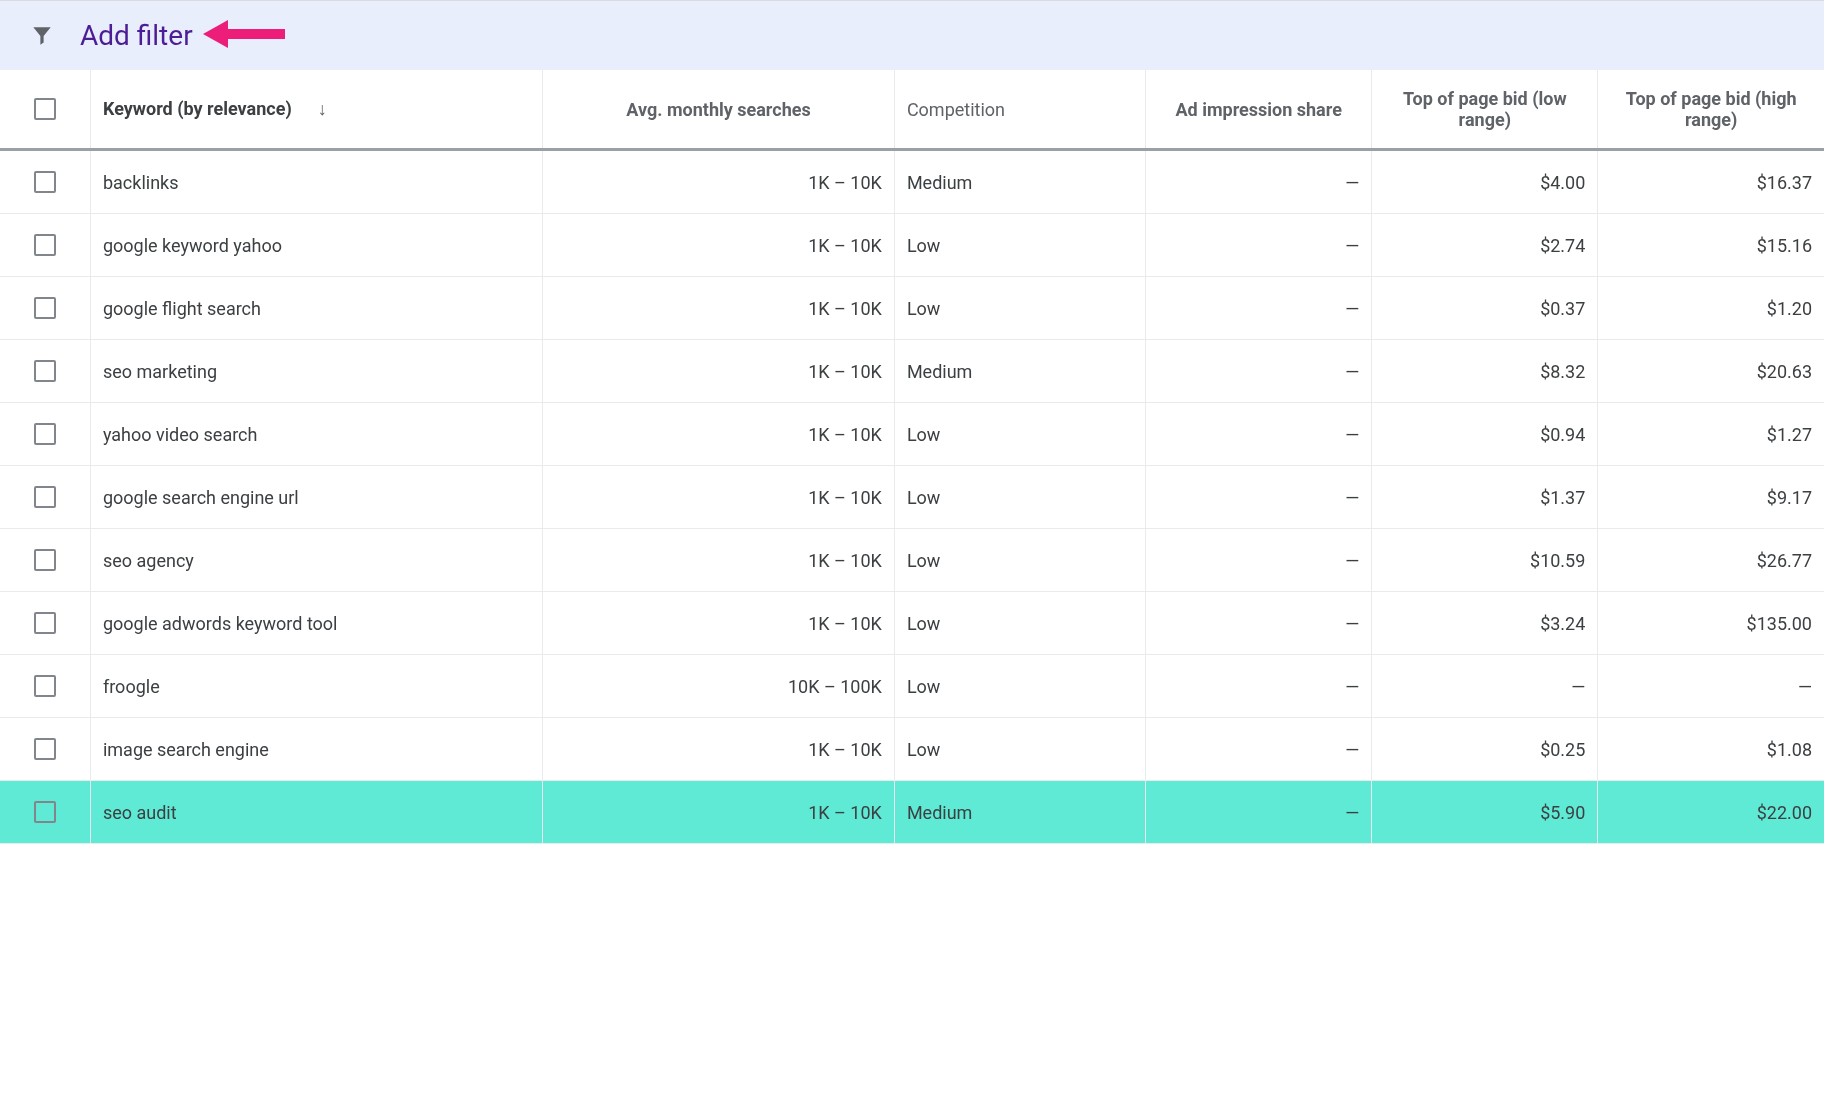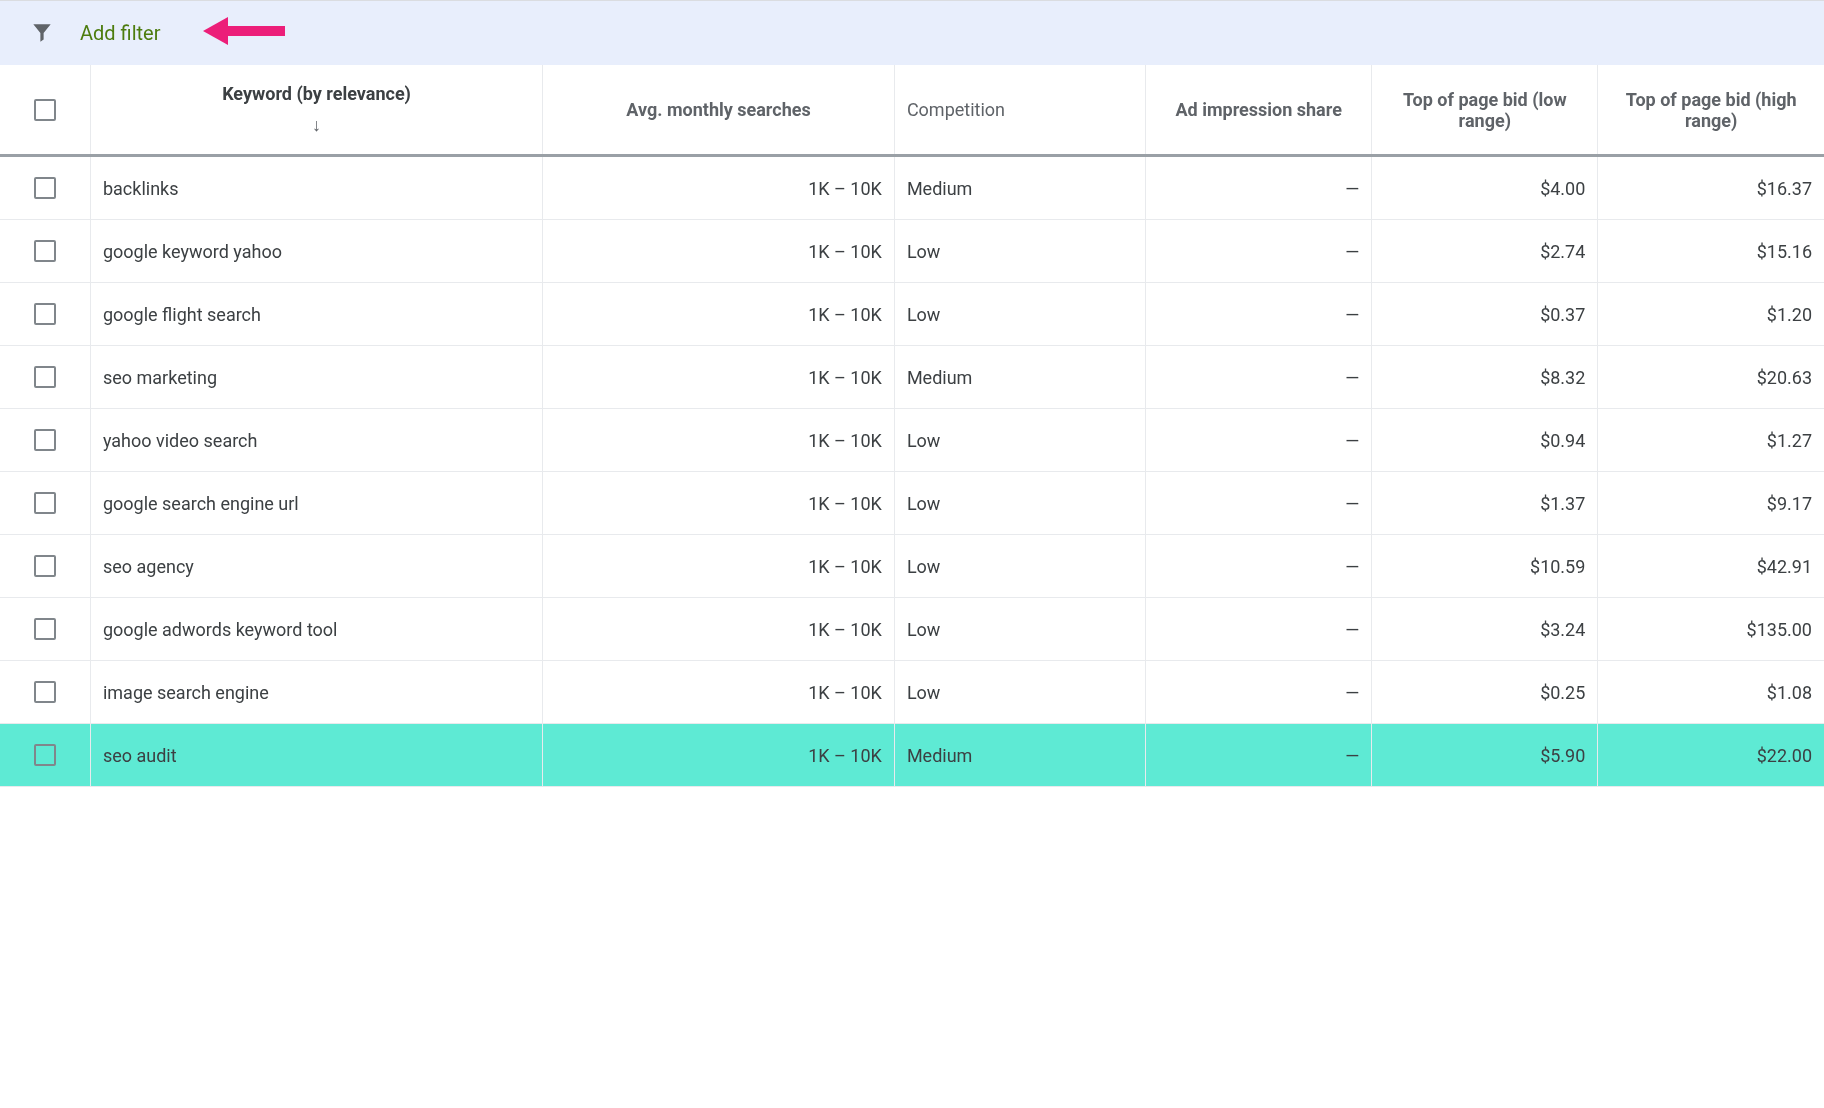--- a/index.html
+++ b/index.html
@@ -20,22 +20,22 @@
   }
   .filter-icon {
     color: #5f6368;
     width: 28px;
     height: 28px;
     display: flex;
     align-items: center;
     justify-content: center;
   }
   .add-filter-text {
-    color: #4d7c0f;
-    font-size: 20px;
+    color: #4c1d95;
+    font-size: 28px;
   }
   .arrow-annotation {
     position: absolute;
     left: 200px;
     top: 50%;
     transform: translateY(-50%);
     pointer-events: none;
   }
   table {
     width: 100%;
@@ -60,23 +60,22 @@
   .col-keyword { width: 360px; }
   .col-searches { width: 280px; }
   .col-comp { width: 200px; }
   .col-imp { width: 180px; }
   .col-low { width: 180px; }
   .col-high { width: 180px; }
   .keyword-header {
     font-weight: 700;
     color: #3c4043;
     display: flex;
-    align-items: center;
-    gap: 10px;
-    flex-direction: column;
+    align-items: flex-start;
+    gap: 26px;
   }
   .sort-arrow {
     color: #5f6368;
     font-size: 18px;
   }
   tbody tr {
     border-bottom: 1px solid #e8eaed;
   }
   tbody tr.highlighted {
     background: #5eead4;
@@ -217,32 +216,43 @@
       </tr>
       <tr>
         <td>
           <span class="checkbox"></span>
         </td>
         <td>seo agency</td>
         <td class="right">1K – 10K</td>
         <td>Low</td>
         <td class="right">—</td>
         <td class="right">$10.59</td>
-        <td class="right">$42.91</td>
+        <td class="right">$26.77</td>
       </tr>
       <tr>
         <td>
           <span class="checkbox"></span>
         </td>
         <td>google adwords keyword tool</td>
         <td class="right">1K – 10K</td>
         <td>Low</td>
         <td class="right">—</td>
         <td class="right">$3.24</td>
         <td class="right">$135.00</td>
+      </tr>
+      <tr>
+        <td>
+          <span class="checkbox"></span>
+        </td>
+        <td>froogle</td>
+        <td class="right">10K – 100K</td>
+        <td>Low</td>
+        <td class="right">—</td>
+        <td class="right">—</td>
+        <td class="right">—</td>
       </tr>
       <tr>
         <td>
           <span class="checkbox"></span>
         </td>
         <td>image search engine</td>
         <td class="right">1K – 10K</td>
         <td>Low</td>
         <td class="right">—</td>
         <td class="right">$0.25</td>

